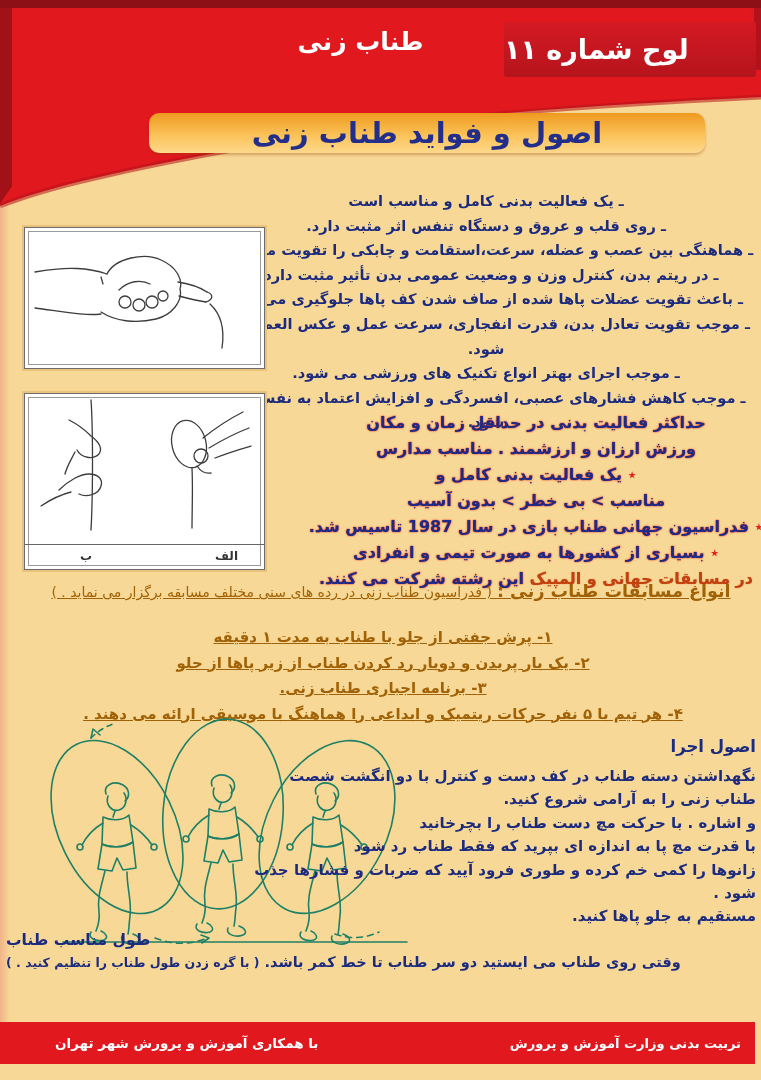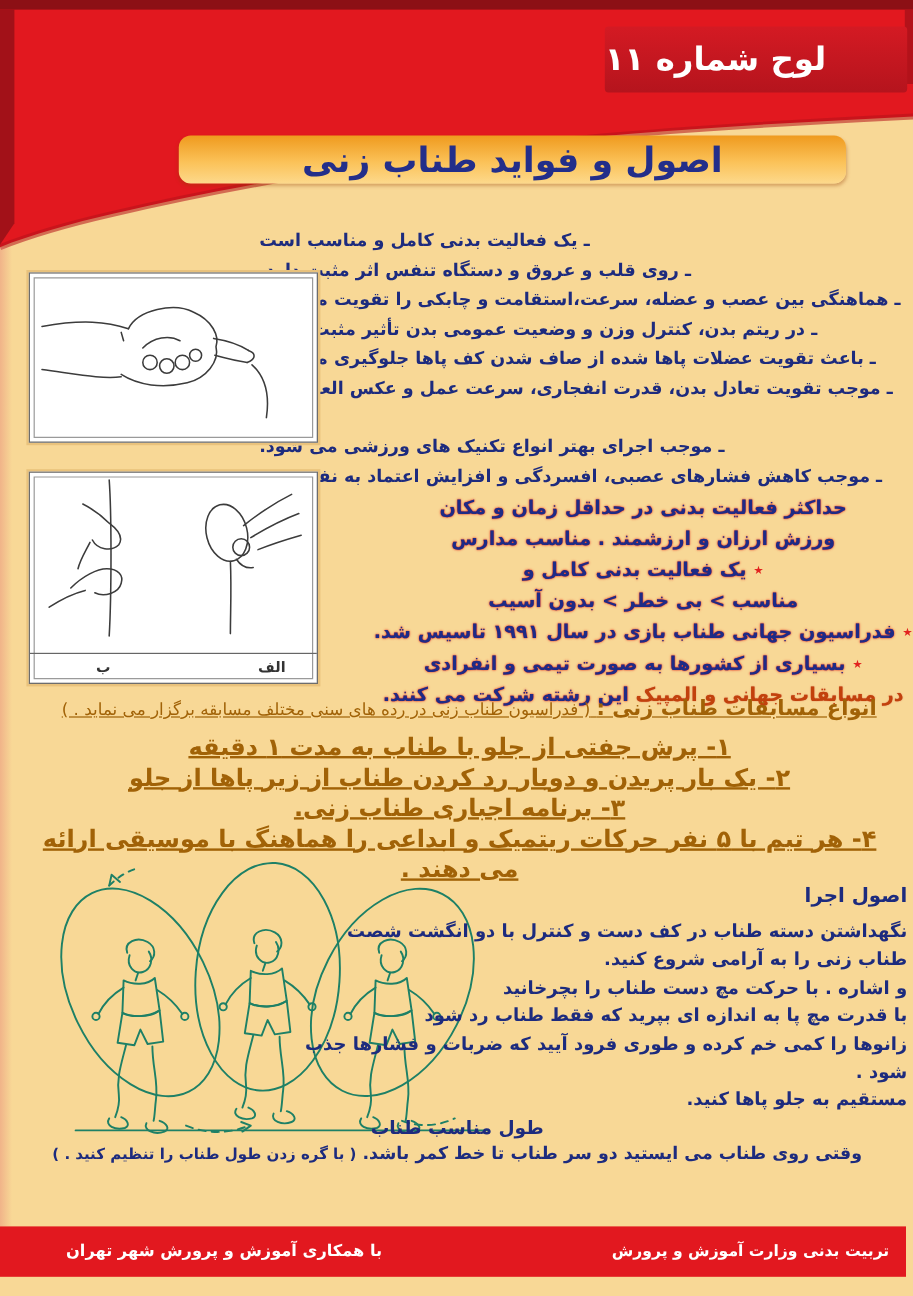--- a/index.html
+++ b/index.html
@@ -14,36 +14,36 @@
     color:#fff;font-weight:bold;font-size:27px;}
   .topic-label{position:absolute;left:283px;top:27px;width:155px;text-align:center;
     color:#fff;font-weight:bold;font-size:25px;}
   .banner{position:absolute;left:149px;top:113px;width:556px;height:40px;
     background:linear-gradient(180deg,#ef9a1e 0%,#fbc258 55%,#fdd98c 100%);
     border-radius:10px;box-shadow:0 2px 3px rgba(150,60,0,.35);
     display:flex;align-items:center;justify-content:center;
     color:#232e8a;font-weight:bold;font-size:29px;}
 
   
-  .benefits{position:absolute;right:5px;top:189px;width:540px;text-align:left;
+  .benefits{position:absolute;right:5px;top:189px;width:540px;text-align:center;
     color:#1d2b7e;font-weight:bold;font-size:14.6px;line-height:24.6px;}
   .hl-block{position:absolute;left:262px;top:410px;width:494px;text-align:center;
     color:#1e2b86;font-weight:bold;font-size:16px;line-height:26px;padding-left:27px;}
   .glow{text-shadow:0 0 2px rgba(228,45,30,.85),0 0 1px rgba(228,45,30,.9);}
   .star{color:#e2231f;text-shadow:none;}
   .red-text{color:#c2410c;text-shadow:0 0 1px rgba(180,10,10,.6);}
   .competitions{position:absolute;right:5px;top:581px;width:730px;text-align:center;
     color:#a16207;text-decoration:underline;}
   .comp-heading{font-weight:bold;font-size:17.5px;}
   .comp-note{font-size:14px;font-weight:normal;}
-  .comp-items{margin-top:9px;padding-right:16px;font-weight:bold;font-size:20px;line-height:25.5px;}
+  .comp-items{margin-top:24px;padding-right:16px;font-weight:bold;font-size:15px;line-height:25.5px;}
   .execution{position:absolute;right:5px;top:737px;width:525px;text-align:right;color:#1d2b7e;}
   .exec-heading{font-weight:bold;font-size:16.5px;margin-bottom:9px;}
   .exec-lines{font-weight:bold;font-size:15px;line-height:23.4px;}
-  .rope-length{position:absolute;right:5px;top:931px;width:750px;text-align:center;color:#1d2b7e;}
+  .rope-length{position:absolute;right:5px;top:931px;width:750px;text-align:left;color:#1d2b7e;}
   .rope-heading{font-weight:bold;font-size:15.5px;margin-bottom:5px;}
   .rope-line{font-weight:bold;font-size:14.5px;}
   .rope-paren{font-size:12.5px;}
 
   
   .figbox{position:absolute;background:#fff;border:1.5px solid #6d6d6d;
     box-shadow:inset 0 0 0 3px #fff,inset 0 0 0 4px #9a9a9a, 0 0 0 2px #e9c27c;}
   #fig1{left:24px;top:227px;width:239px;height:140px;}
   #fig2{left:24px;top:393px;width:239px;height:175px;}
   .fig2-strip{position:absolute;left:0;bottom:0;width:100%;height:24px;border-top:1px solid #666;
@@ -75,20 +75,21 @@
     <path d="M0,0 H761 V97 C640,103 520,110 420,122 C300,136 180,158 95,178 C60,186 25,196 0,206 Z" fill="#e2181f"></path>
     <path d="M761,97 C640,103 520,110 420,122 C300,136 180,158 95,178 C60,186 25,196 0,206" fill="none" stroke="#b5121a" stroke-width="5" opacity="0.55"></path>
     <rect x="0" y="0" width="761" height="8" fill="#8c1015"></rect>
     <path d="M0,8 H12 V186 C8,192 4,198 0,204 Z" fill="#9b1117" opacity="0.9"></path>
     <rect x="754" y="8" width="7" height="62" fill="#a81219" opacity="0.8"></rect>
   </svg>
 
   <div class="sheet-box">
     <span>لوح شماره ۱۱</span>
   </div>
+  <div class="topic-label">طناب زنی</div>
 
   <div class="banner">
     <span>اصول و فواید طناب زنی</span>
   </div>
 
   <div class="left-edge"></div>
 
   <div class="benefits">
     <div>ـ یک فعالیت بدنی کامل و مناسب است</div>
     <div>ـ روی قلب و عروق و دستگاه تنفس اثر مثبت دارد.</div>
@@ -144,21 +145,21 @@
   <div class="hl-block">
     <div class="glow">حداکثر فعالیت بدنی در حداقل زمان و مکان</div>
     <div class="glow">ورزش ارزان و ارزشمند . مناسب مدارس</div>
     <div class="glow">
       <span class="star">٭</span>
       <span>یک فعالیت بدنی کامل و</span>
     </div>
     <div class="glow">مناسب &gt; بی خطر &gt; بدون آسیب</div>
     <div class="glow">
       <span class="star">٭</span>
-      <span>فدراسیون جهانی طناب بازی در سال ۱۹۹۱ تاسیس شد.</span>
+      <span>فدراسیون جهانی طناب بازی در سال 1987 تاسیس شد.</span>
     </div>
     <div class="glow">
       <span class="star">٭</span>
       <span>بسیاری از کشورها به صورت تیمی و انفرادی</span>
     </div>
     <div>
       <span class="red-text">در مسابقات جهانی و المپیک</span>
       <span class="glow">این رشته شرکت می کنند.</span>
     </div>
   </div>

